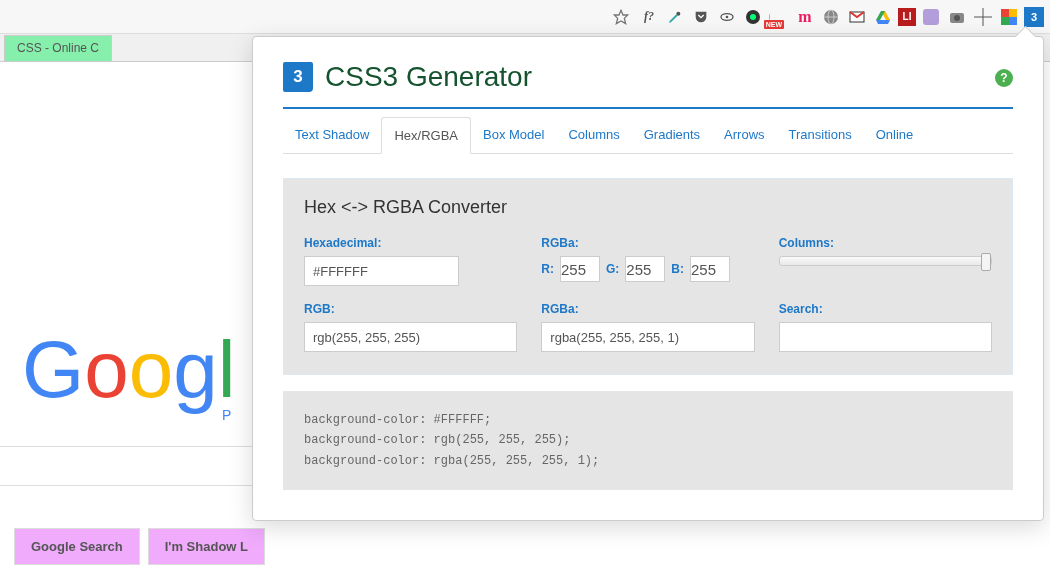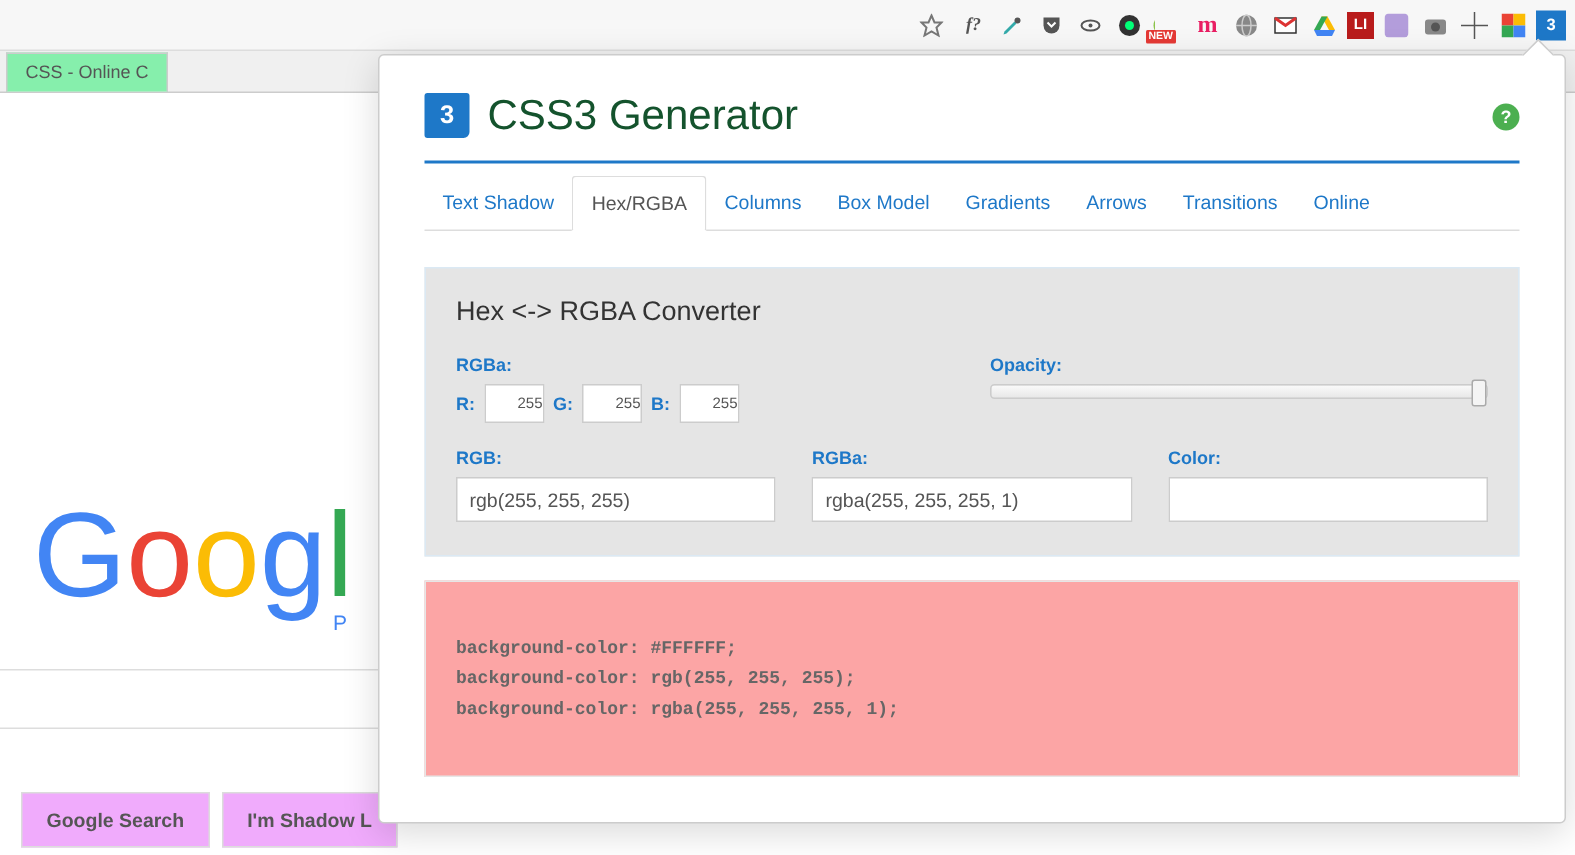--- a/index.html
+++ b/index.html
@@ -256,22 +256,22 @@
   }
   .rgba-inline .chan-label {
     font-size: 12px;
     font-weight: bold;
     color: #1e78c8;
   }
   .rgba-inline input {
     width: 40px;
     height: 26px;
     border: 1px solid #ccc;
-    text-align: right;
-    font-size: 10px;
+    text-align: left;
+    font-size: 15px;
     color: #555;
   }
   .slider {
     width: 100%;
     height: 10px;
     background: linear-gradient(#fafafa, #e8e8e8);
     border: 1px solid #ccc;
     border-radius: 3px;
     position: relative;
     margin-top: 4px;
@@ -288,30 +288,29 @@
     cursor: pointer;
   }
   .swatch {
     width: 100%;
     height: 30px;
     border: 1px solid #ccc;
     background: #fff;
   }
 
   .code-output {
-    background: #fca5a5;
+    background: #e5e5e5;
     border: 1px solid #e6e6e6;
     margin-top: 16px;
-    padding: 34px 20px;
+    padding: 18px 20px;
     font-family: "Courier New", monospace;
     font-size: 12px;
     color: #666;
     line-height: 1.7;
     white-space: pre;
-    font-weight: bold;
   }
 </style>
 </head>
 <body>
 
 <div class="browser-toolbar">
   <span class="star-icon">
     <svg width="16" height="16" viewBox="0 0 24 24" fill="none" stroke="#777" stroke-width="2">
         <polygon points="12,2 15,9 22,9 17,14 19,22 12,18 5,22 7,14 2,9 9,9"></polygon>
       </svg>
@@ -421,62 +420,66 @@
 <div class="popup">
   <div class="popup-header">
     <div class="popup-logo">3</div>
     <div class="popup-title">CSS3 Generator</div>
     <div class="help-icon">?</div>
   </div>
 
   <div class="nav-tabs">
     <div class="nav-tab">Text Shadow</div>
     <div class="nav-tab active">Hex/RGBA</div>
+    <div class="nav-tab">Box Model</div>
     <div class="nav-tab">Columns</div>
-    <div class="nav-tab">Box Model</div>
     <div class="nav-tab">Gradients</div>
     <div class="nav-tab">Arrows</div>
     <div class="nav-tab">Transitions</div>
     <div class="nav-tab">Online</div>
   </div>
 
   <div class="converter-panel">
     <div class="converter-title">Hex &lt;-&gt; RGBA Converter</div>
 
     <div class="field-row">
+      <div class="field-col">
+        <label class="field-label">Hexadecimal:</label>
+        <input class="field-input hex" value="#FFFFFF" style="">
+      </div>
       <div class="field-col">
         <label class="field-label">RGBa:</label>
         <div class="rgba-inline">
           <span class="chan-label">R:</span>
           <input value="255" style="">
           <span class="chan-label">G:</span>
           <input value="255" style="">
           <span class="chan-label">B:</span>
           <input value="255" style="">
         </div>
       </div>
       <div class="field-col small">
-        <label class="field-label">Opacity:</label>
+        <label class="field-label">Columns:</label>
         <div class="slider">
           <div class="slider-handle"></div>
         </div>
       </div>
     </div>
 
     <div class="field-row" style="margin-bottom:0">
       <div class="field-col">
         <label class="field-label">RGB:</label>
         <input class="field-input" value="rgb(255, 255, 255)" style="">
       </div>
       <div class="field-col">
         <label class="field-label">RGBa:</label>
         <input class="field-input" value="rgba(255, 255, 255, 1)" style="">
       </div>
       <div class="field-col small">
-        <label class="field-label">Color:</label>
+        <label class="field-label">Search:</label>
         <div class="swatch"></div>
       </div>
     </div>
   </div>
 
   <div class="code-output">background-color: #FFFFFF;
 background-color: rgb(255, 255, 255);
 background-color: rgba(255, 255, 255, 1);</div>
 </div>
 

